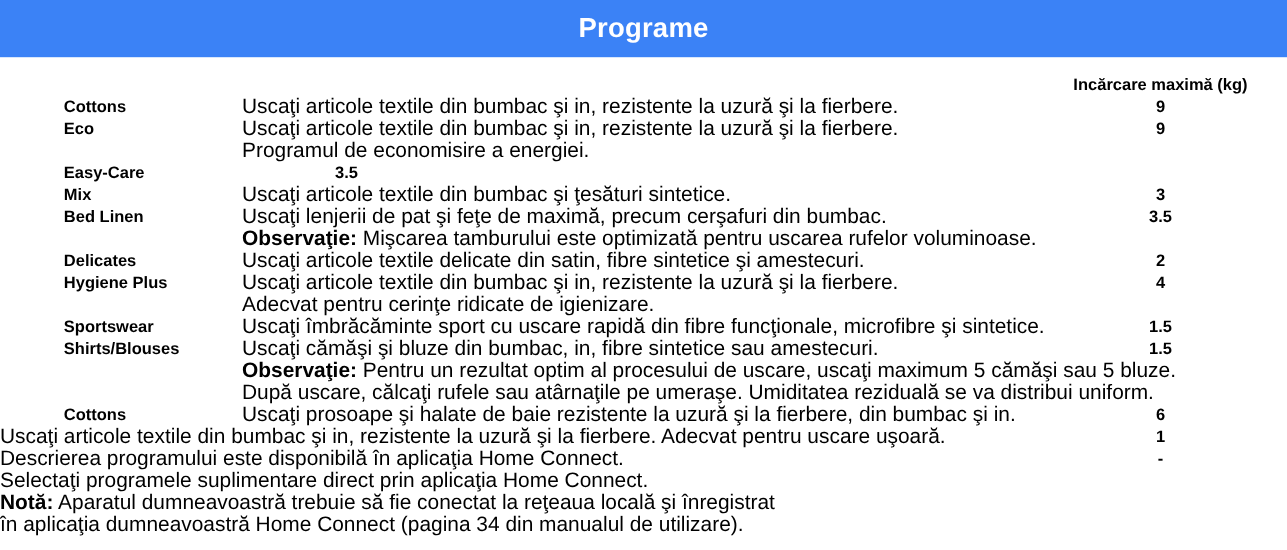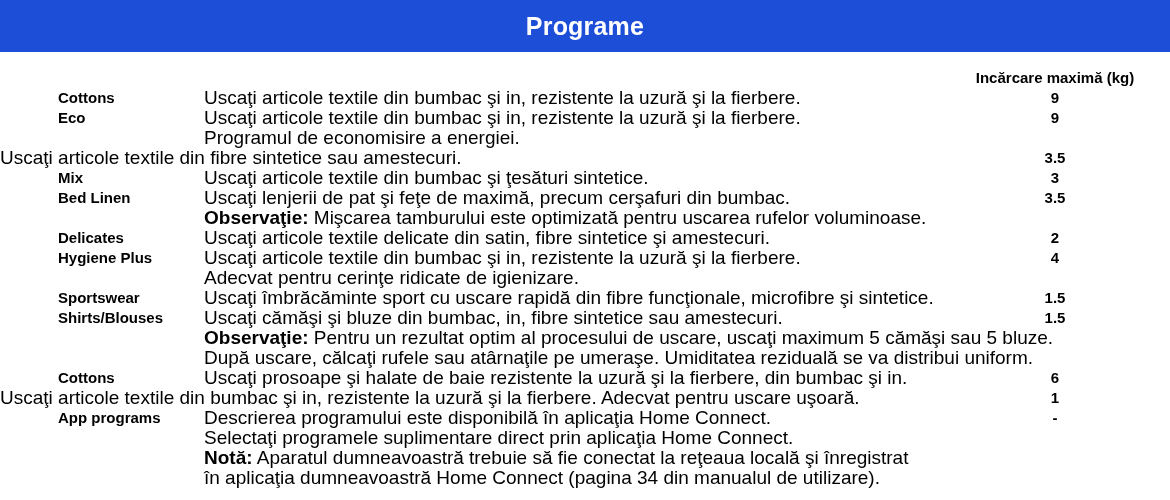--- a/index.html
+++ b/index.html
@@ -34,21 +34,21 @@
     text-align: center;
     font-weight: bold;
     font-size: 15px;
     white-space: nowrap;
   }
   .row {
     display: flex;
     align-items: flex-start;
   }
   .col-name {
-    width: 204px;
+    width: 220px;
     padding-left: 58px;
     font-weight: bold;
     font-size: 15px;
     line-height: 20px;
     flex-shrink: 0;
     white-space: nowrap;
   }
   .col-desc {
     flex: 1;
     font-size: 19px;
@@ -62,21 +62,21 @@
     flex-shrink: 0;
     text-align: center;
     font-weight: bold;
     font-size: 15px;
     line-height: 20px;
   }
 </style>
 </head>
 <body>
 
-<div class="title-bar" style="background: #1d4ed8;">
+<div class="title-bar" style="background: #3b82f6;">
   <span class="title" style="color: rgb(255, 255, 255);">Programe</span>
 </div>
 
 <div class="content">
   <div class="load-header-row">
     <div class="load-header">Incărcare maximă (kg)</div>
   </div>
   <div>
       <div class="row">
         <div class="col-name">Cottons</div>
@@ -87,23 +87,21 @@
       </div>
       <div class="row">
         <div class="col-name">Eco</div>
         <div class="col-desc">
           <div class="desc-line">Uscaţi articole textile din bumbac şi in, rezistente la uzură şi la fierbere.</div>
           <div class="desc-line">Programul de economisire a energiei.</div>
         </div>
         <div class="col-load">9</div>
       </div>
       <div class="row">
-        <div class="col-desc">
-          <div class="desc-line">Uscaţi articole textile din fibre sintetice sau amestecuri.</div>
-        </div>
+        <div class="col-name">Easy-Care</div>
         <div class="col-load">3.5</div>
       </div>
       <div class="row">
         <div class="col-name">Mix</div>
         <div class="col-desc">
           <div class="desc-line">Uscaţi articole textile din bumbac şi ţesături sintetice.</div>
         </div>
         <div class="col-load">3</div>
       </div>
       <div class="row">
@@ -152,21 +150,20 @@
         </div>
         <div class="col-load">6</div>
       </div>
       <div class="row">
         <div class="col-desc">
           <div class="desc-line">Uscaţi articole textile din bumbac şi in, rezistente la uzură şi la fierbere. Adecvat pentru uscare uşoară.</div>
         </div>
         <div class="col-load">1</div>
       </div>
       <div class="row">
-        <div class="col-name">App programs</div>
         <div class="col-desc">
           <div class="desc-line">Descrierea programului este disponibilă în aplicaţia Home Connect.</div>
           <div class="desc-line">Selectaţi programele suplimentare direct prin aplicaţia Home Connect.</div>
           <div class="desc-line"><b>Notă:</b> Aparatul dumneavoastră trebuie să fie conectat la reţeaua locală şi înregistrat</div>
           <div class="desc-line">în aplicaţia dumneavoastră Home Connect (pagina 34 din manualul de utilizare).</div>
         </div>
         <div class="col-load">-</div>
       </div>
     </div>
 </div>

